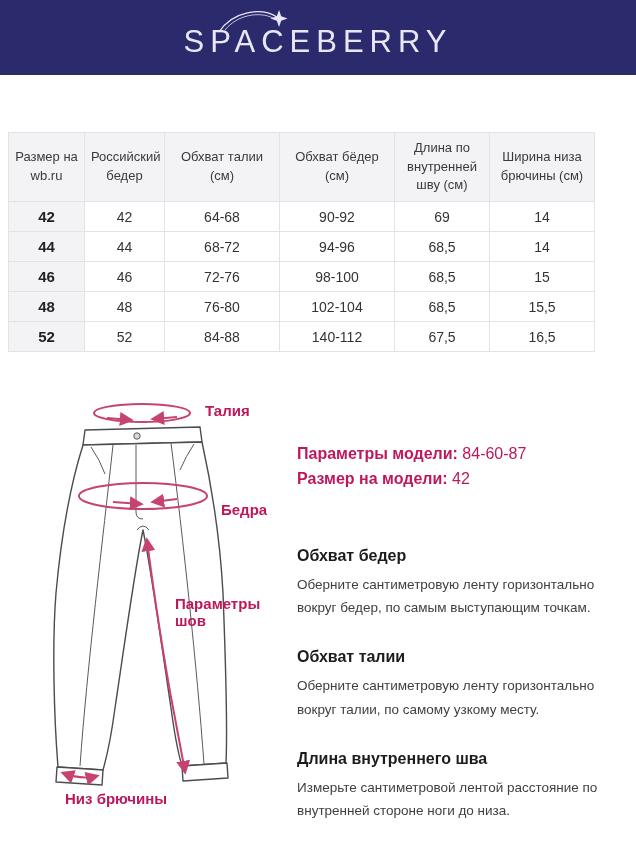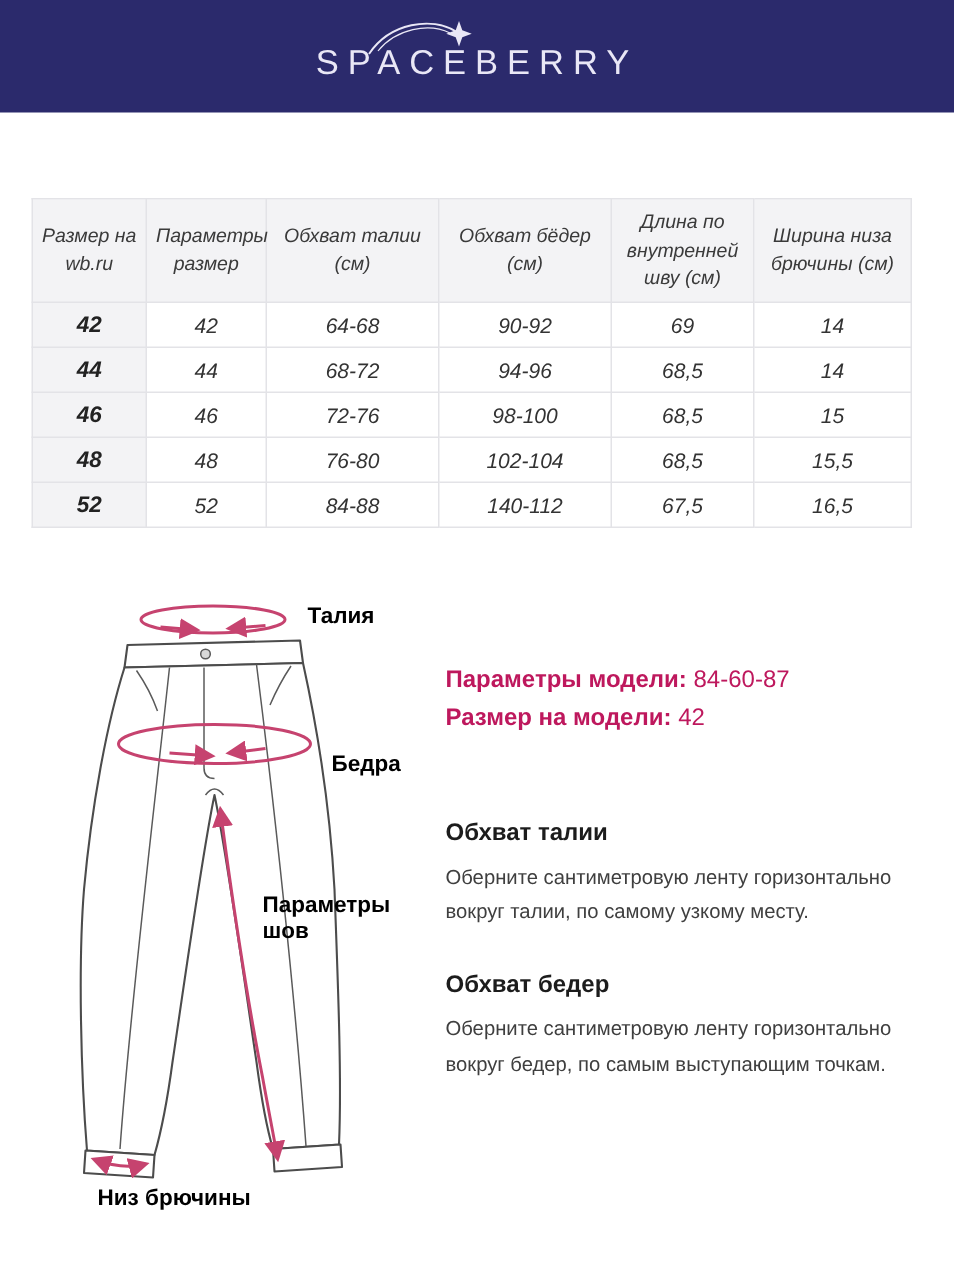--- a/index.html
+++ b/index.html
@@ -3,36 +3,36 @@
 <meta charset="utf-8">
 <style>
   html,body{margin:0;padding:0;background:#ffffff;}
   #page{position:relative;width:636px;height:848px;background:#ffffff;overflow:hidden;
         font-family:"Liberation Sans",sans-serif;color:#2b2b2b;}
 
   
   .brand-bar{position:absolute;left:0;top:0;width:636px;height:75px;background:#2b2a6c;
              display:flex;align-items:center;justify-content:center;}
   .logo-wrap{position:relative;display:inline-block;margin-top:8px;}
-  .logo-text{font-size:23px;letter-spacing:6px;color:#e9e7f6;font-weight:400;}
+  .logo-text{font-size:31px;letter-spacing:6px;color:#e9e7f6;font-weight:400;}
   .logo-star{position:absolute;left:32px;top:-22px;pointer-events:none;}
 
   
-  table.size{position:absolute;left:21px;top:132px;width:586px;border-collapse:collapse;
-             table-layout:fixed;font-style:italic;}
+  table.size{position:absolute;left:8px;top:132px;width:586px;border-collapse:collapse;
+             table-layout:fixed;}
   table.size th,table.size td{border:1px solid #e3e3e7;text-align:center;vertical-align:middle;}
   table.size th{background:#f3f3f5;font-weight:400;font-size:13px;color:#3a3a3a;
                 line-height:1.45;height:60px;padding:4px 6px;}
   table.size td{font-size:14px;color:#333;height:27px;background:#ffffff;}
   table.size td.first{background:#f3f3f5;font-weight:700;font-size:15px;color:#222;}
 
   
   .diagram{position:absolute;left:25px;top:388px;width:262px;height:440px;}
   .diagram svg{position:absolute;left:0;top:0;}
-  .dlabel{position:absolute;font-size:15px;font-weight:700;color:#000000;line-height:1.15;}
+  .dlabel{position:absolute;font-size:15px;font-weight:700;color:#be185d;line-height:1.15;}
   .dlabel.waist{left:180px;top:14px;}
   .dlabel.hips{left:196px;top:97px;margin-top:16px;}
   .dlabel.inseam{left:150px;top:207px;width:104px;}
   .dlabel.hem{left:40px;top:402px;white-space:nowrap;}
 
   
   .info-col{position:absolute;left:297px;top:441px;width:326px;}
   .mi{font-size:16px;line-height:25px;color:#be185d;}
   .mi b{font-weight:700;}
   .guide-section{margin-top:29px;}
@@ -61,21 +61,21 @@
       <col style="width:76px">
         <col style="width:80px">
         <col style="width:115px">
       <col style="width:115px">
         <col style="width:95px">
         <col style="width:105px">
     </colgroup>
     <thead>
       <tr>
         <th>Размер на wb.ru</th>
-        <th>Параметры размер</th>
+        <th>Российский бедер</th>
         <th>Обхват талии (см)</th>
         <th>Обхват бёдер (см)</th>
         <th>Длина по внутренней шву (см)</th>
         <th>Ширина низа брючины (см)</th>
       </tr>
     </thead>
     <tbody>
       <tr>
         <td class="first">42</td>
         <td>42</td>
@@ -169,24 +169,26 @@
       <span>84-60-87</span>
     </div>
     <div class="mi">
       <b>Размер на модели:</b>
       <span>42</span>
     </div>
 
     <div class="guide-gap"></div>
 
     <div class="guide-section">
+      <h3>Обхват бедер</h3>
+      <p>Оберните сантиметровую ленту горизонтально вокруг бедер, по самым выступающим точкам.</p>
+    </div>
+    <div class="guide-section">
       <h3>Обхват талии</h3>
       <p>Оберните сантиметровую ленту горизонтально вокруг талии, по самому узкому месту.</p>
     </div>
     <div class="guide-section">
-      <h3>Обхват бедер</h3>
-      <p>Оберните сантиметровую ленту горизонтально вокруг бедер, по самым выступающим точкам.</p>
-    </div>
-    <div class="guide-section">
+      <h3>Длина внутреннего шва</h3>
+      <p>Измерьте сантиметровой лентой расстояние по внутренней стороне ноги до низа.</p>
     </div>
   </div>
 
 </div>
 
 </body></html>

